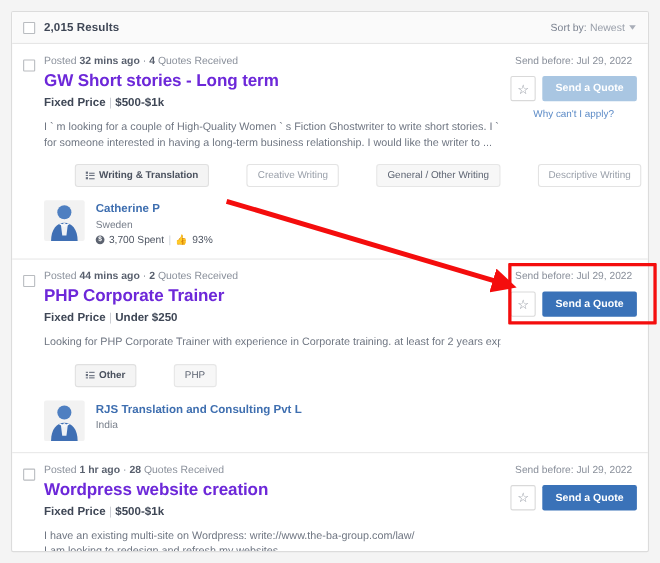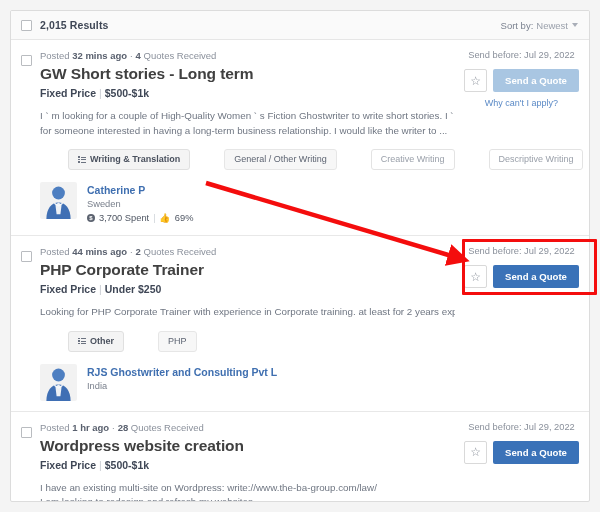--- a/index.html
+++ b/index.html
@@ -42,21 +42,21 @@
     box-sizing:border-box;position:relative;
   }
   .l-cb{padding-top:3px;margin-right:8px;}
   .l-main{flex:1 1 auto;min-width:0;}
   .l-side{width:123px;flex:0 0 123px;padding-left:10px;box-sizing:border-box;
           display:flex;flex-direction:column;align-items:center;}
 
   .meta{font-size:9.5px;color:#8a909b;line-height:13px;margin-bottom:1px;white-space:nowrap;}
   .meta b{color:#59606e;font-weight:bold;}
   .title{
-    font-size:15.5px;color:#404040;font-weight:bold;line-height:21px;
+    font-size:15.5px;color:#6d28d9;font-weight:bold;line-height:21px;
     margin:1px 0 2px;letter-spacing:-.1px;cursor:pointer;
   }
   .price{font-size:10.5px;color:#3f4756;font-weight:bold;line-height:14px;}
   .price .sep{color:#c9ccd2;font-weight:normal;padding:0 3px;}
   .desc{font-size:9.8px;color:#6f7682;line-height:14.5px;margin-top:9px;max-width:430px;}
   .desc div{white-space:nowrap;overflow:hidden;}
 
   .tags{display:flex;gap:6px;margin-top:11px;flex-wrap:nowrap;}
   .tag{
     border:1px solid #e3e3e3;border-radius:3px;background:#fff;
@@ -147,40 +147,40 @@
                 <span class="listicon">
                   <i></i>
                   <i></i>
                   <i></i>
                   <u></u>
                   <u></u>
                   <u></u>
                 </span>
                 <span>Writing &amp; Translation</span>
               </span>
+              <span class="tag "><span>Creative Writing</span></span>
               <span class="tag sub"><span>General / Other Writing</span></span>
-              <span class="tag "><span>Creative Writing</span></span>
               <span class="tag "><span>Descriptive Writing</span></span>
             </div>
             <div class="profile">
               <div class="avatar"><svg viewBox="0 0 37 37" width="37" height="37">
                   <circle cx="18.5" cy="11" r="6.4" fill="#4e7fc1"></circle>
                   <path d="M6.4 37 C6.4 26.5 11.6 20.4 18.5 20.4 C25.4 20.4 30.6 26.5 30.6 37 Z" fill="#3f6fb4"></path>
                   <path d="M18.5 20.6 l3.1 2.2 l-1.2 9.4 h-3.8 l-1.2 -9.4 z" fill="#eef1f5"></path>
                   <path d="M15.1 20.9 l3.4 2.1 l3.4 -2.1 l1.6 .7 l-5 3.1 l-5 -3.1 z" fill="#f7f9fb"></path>
                 </svg></div>
               <div class="prof-info">
                 <div class="prof-name">Catherine P</div>
                 <div class="prof-loc">Sweden</div>
                 <div class="prof-stats">
                   <span class="coin">$</span>
                   <span>3,700 Spent</span>
                   <span class="bar">|</span>
                   <span class="thumb">👍</span>
-                  <span>69%</span>
+                  <span>93%</span>
                 </div>
               </div>
             </div>
           </div>
           <div class="l-side">
             <div class="send-before">Send before: Jul 29, 2022</div>
             <div class="actions">
               <div class="star-btn">
                 <span class="star">☆</span>
               </div>
@@ -213,21 +213,21 @@
               <span class="tag sub"><span>PHP</span></span>
             </div>
             <div class="profile">
               <div class="avatar"><svg viewBox="0 0 37 37" width="37" height="37">
                   <circle cx="18.5" cy="11" r="6.4" fill="#4e7fc1"></circle>
                   <path d="M6.4 37 C6.4 26.5 11.6 20.4 18.5 20.4 C25.4 20.4 30.6 26.5 30.6 37 Z" fill="#3f6fb4"></path>
                   <path d="M18.5 20.6 l3.1 2.2 l-1.2 9.4 h-3.8 l-1.2 -9.4 z" fill="#eef1f5"></path>
                   <path d="M15.1 20.9 l3.4 2.1 l3.4 -2.1 l1.6 .7 l-5 3.1 l-5 -3.1 z" fill="#f7f9fb"></path>
                 </svg></div>
               <div class="prof-info">
-                <div class="prof-name">RJS Ghostwriter and Consulting Pvt L</div>
+                <div class="prof-name">RJS Translation and Consulting Pvt L</div>
                 <div class="prof-loc">India</div>
               </div>
             </div>
           </div>
           <div class="l-side">
             <div class="send-before">Send before: Jul 29, 2022</div>
             <div class="actions">
               <div class="star-btn">
                 <span class="star">☆</span>
               </div>

